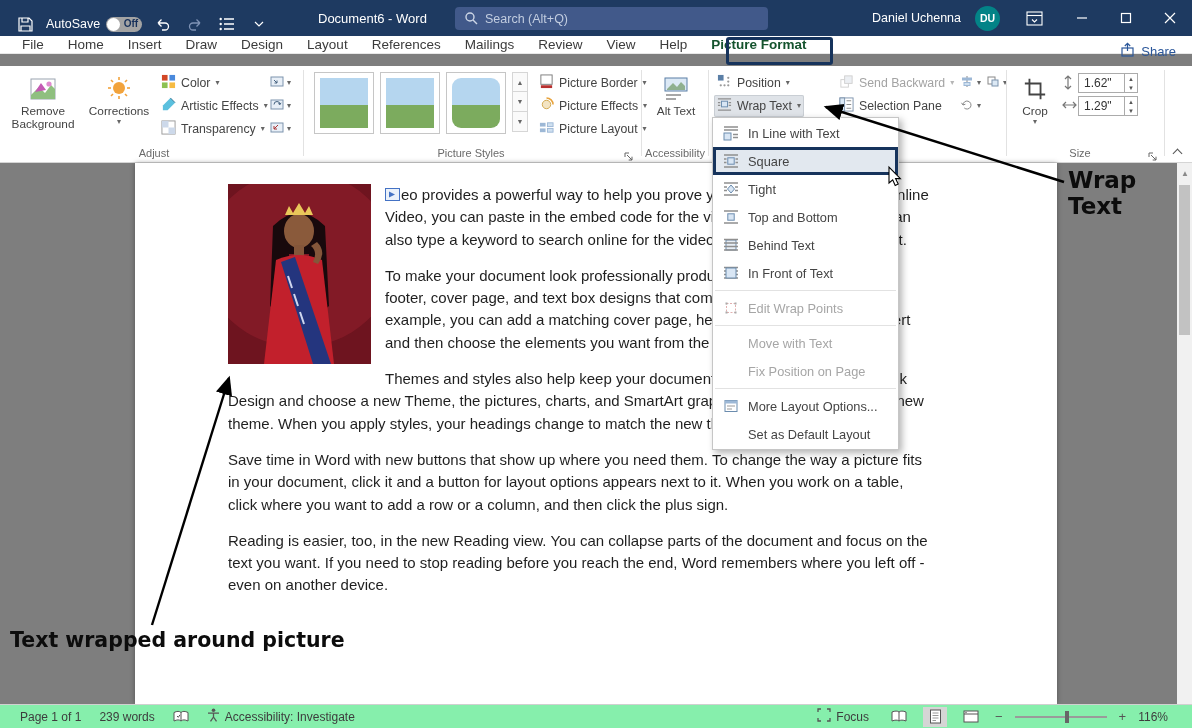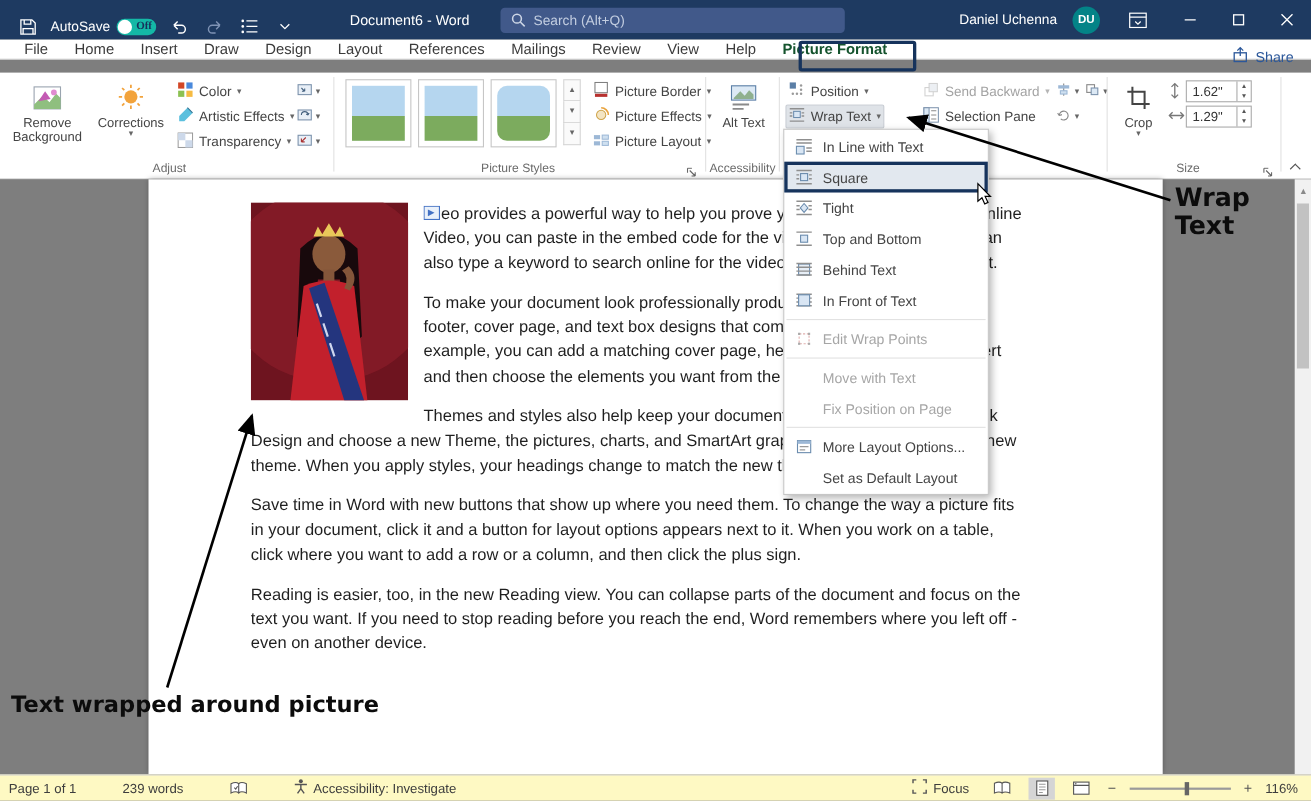--- a/index.html
+++ b/index.html
@@ -6,21 +6,21 @@
   html,body { width:1192px; height:728px; overflow:hidden; }
   body { font-family:"Liberation Sans",sans-serif; background:#7e7e7e; position:relative; }
   #app { position:absolute; inset:0; width:1192px; height:728px; overflow:hidden; }
   .abs { position:absolute; }
 
   
   .titlebar { position:absolute; top:0; left:0; right:0; height:36px; background:#1e3a61; color:#fff; }
   .tb-left { position:absolute; left:0; top:0; height:48px; display:flex; align-items:center; gap:10px; padding-left:14px; }
   .tb-ic { display:flex; align-items:center; justify-content:center; width:22px; height:26px; }
   .autosave { display:flex; align-items:center; gap:6px; font-size:12.5px; }
-  .toggle { width:36px; height:15px; background:#14b8a6; border-radius:8px; position:relative;font-family:Liberation Serif, serif; }
+  .toggle { width:36px; height:15px; background:#a3a3a3; border-radius:8px; position:relative; }
   .toggle .knob { position:absolute; left:1px; top:1px; width:13px; height:13px; background:#fff; border-radius:50%; }
   .toggle .state { position:absolute; right:4px; top:1px; font-size:10px; color:#16305a; font-weight:bold; }
   .tb-title { position:absolute; left:318px; top:0; height:36px; display:flex; align-items:center; font-size:13px; color:#fff; }
   .searchbox { position:absolute; left:455px; top:7px; width:313px; height:23px; background:#41598a; border:none; border-radius:4px; color:#cdd6e6; font-size:12.5px; padding-left:30px; font-family:"Liberation Sans",sans-serif; }
   .searchbox::placeholder { color:#c2cde0; }
   .search-mag { position:absolute; left:464px; top:11px; }
   .tb-right { position:absolute; right:0; top:0; height:36px; display:flex; align-items:center; }
   .username { font-size:12.5px; margin-right:14px; }
   .avatar { width:25px; height:25px; border-radius:50%; background:#038387; color:#fff; font-size:10.5px; font-weight:bold; display:flex; align-items:center; justify-content:center; margin-right:16px; }
   .winbtn { width:44px; height:36px; display:flex; align-items:center; justify-content:center; }
@@ -81,21 +81,21 @@
   .mi.dis { color:#a6a6a6; }
   .mi.dis svg { opacity:.45; }
   .mi.sel { background:#e2e8ef; }
   .mi.sel::after { content:''; position:absolute; inset:0; border:3px solid #16335c; pointer-events:none; }
   .msep { height:1px; background:#e2e2e2; margin:3px 2px; }
 
   
   .overlay { position:absolute; inset:0; z-index:60; pointer-events:none; }
 
   
-  .statusbar { position:absolute; left:0; right:0; top:704px; height:24px; background:#fef9c3; border-top:1px solid #d0d0d0; display:flex; align-items:center; font-size:12px; color:#3d3d3d; padding:0 8px;gap:24px; }
+  .statusbar { position:absolute; left:0; right:0; top:704px; height:24px; background:#86efac; border-top:1px solid #d0d0d0; display:flex; align-items:center; font-size:12px; color:#3d3d3d; padding:0 20px; }
   .sb-item { display:flex; align-items:center; gap:5px; margin-right:18px; white-space:nowrap; }
   .sb-right { margin-left:auto; display:flex; align-items:center; gap:12px; }
   .viewbtn { width:24px; height:20px; display:flex; align-items:center; justify-content:center; }
   .viewbtn.activeview { background:#d5d5d5; }
   .zoomtrack { width:92px; height:2px; background:#9a9a9a; position:relative; }
   .zoomthumb { position:absolute; left:55%; top:-5px; width:4px; height:12px; background:#666; }
   .zsign { font-size:13px; color:#555; }
 </style>
 </head>
 <body>

